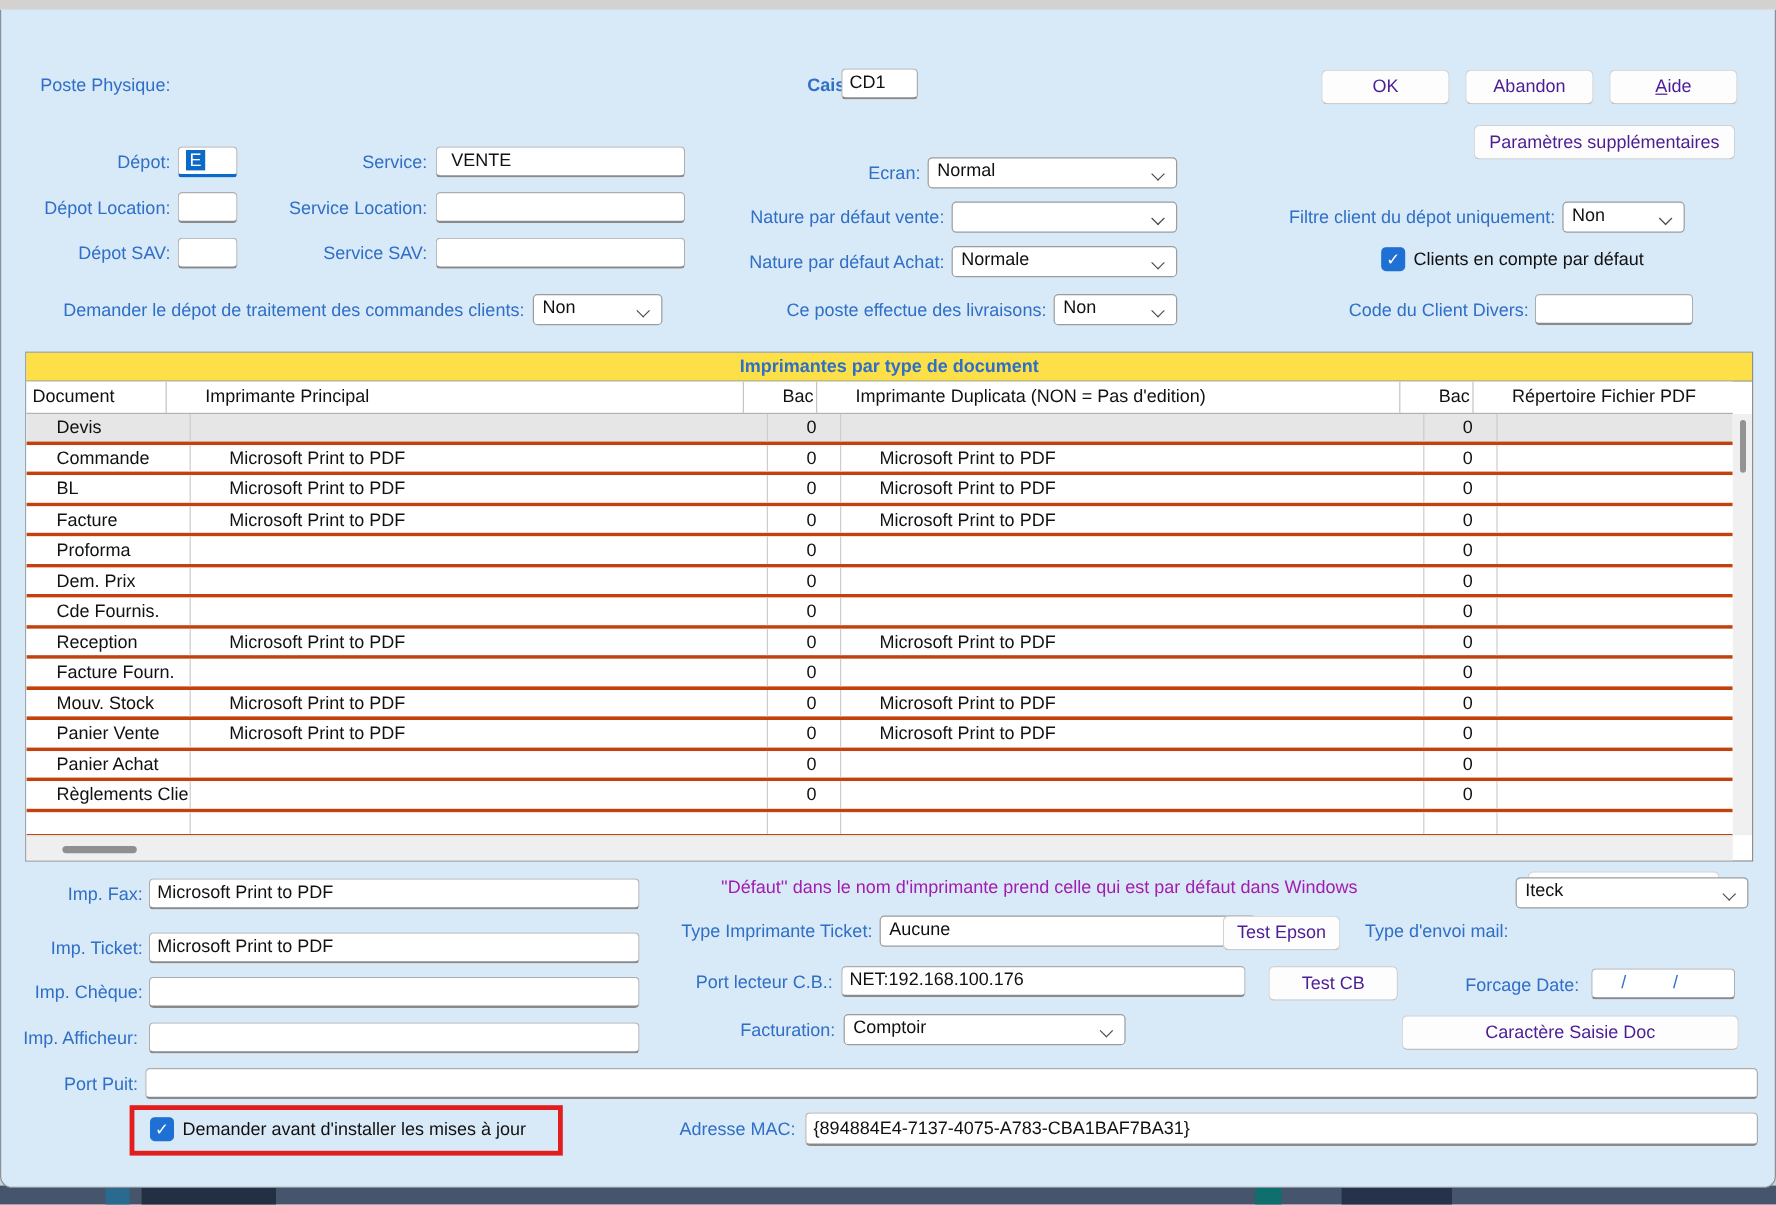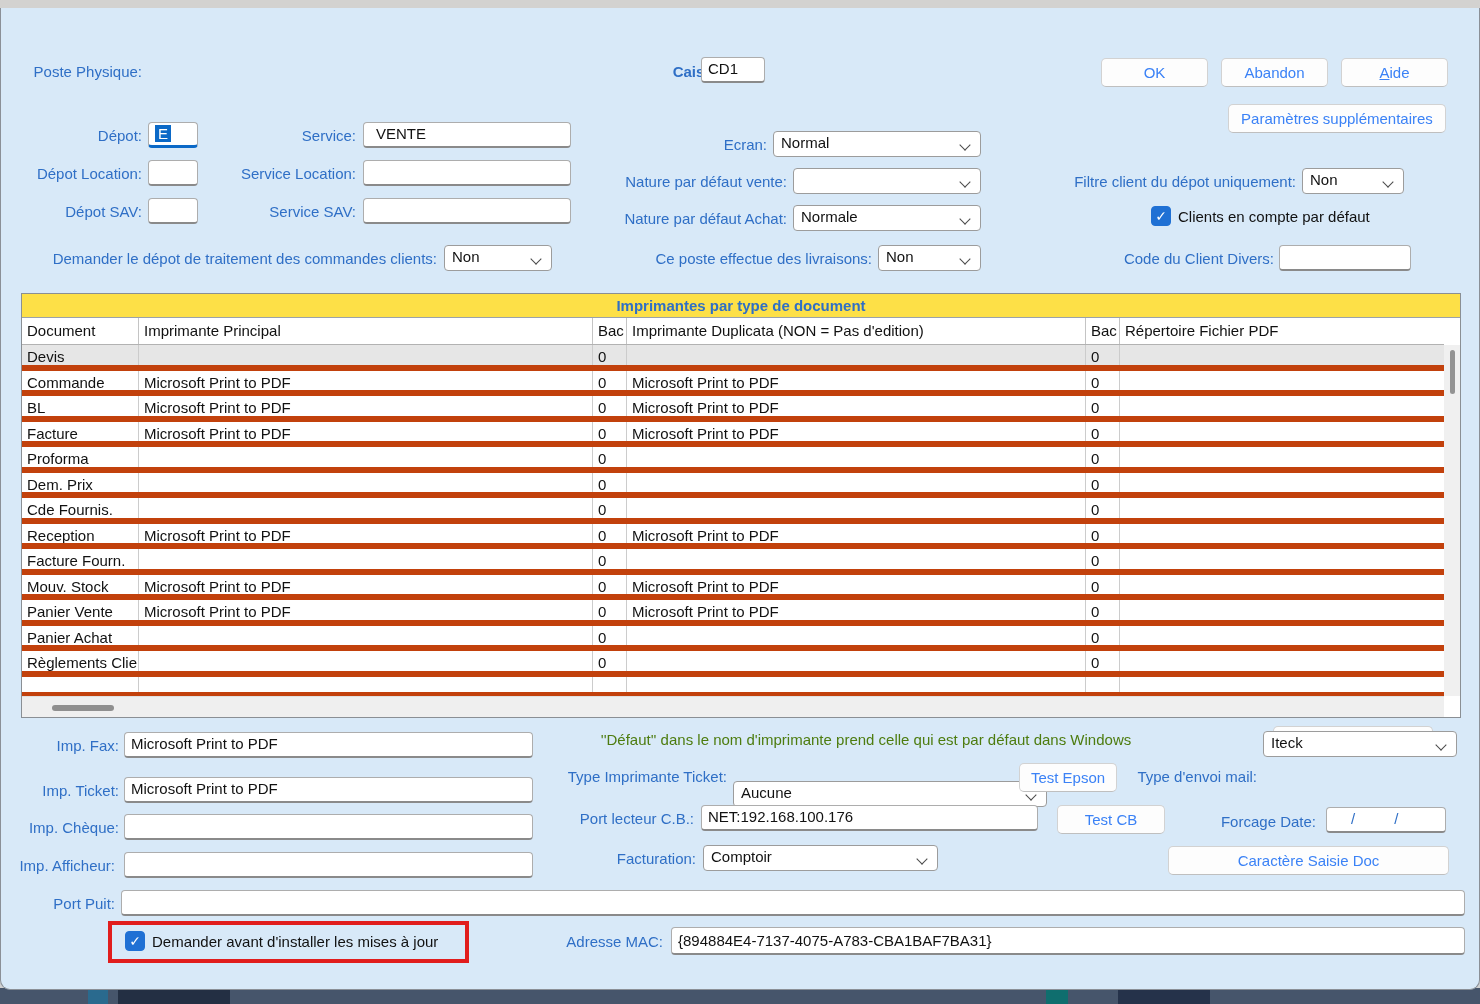--- a/index.html
+++ b/index.html
@@ -37,51 +37,51 @@
          padding:2px 6px 0 6px; white-space:nowrap; overflow:hidden; }
   .inp.focused { border-bottom:3px solid #0b69c7; }
   .sel-text { background:#0b69c7; color:#fff; padding:0 3px; }
   .dd { position:absolute; height:26px; background:#fff; border:1px solid #9c9c9c;
         border-radius:4px; font-size:15px; color:#111; padding:2px 24px 0 7px;
         white-space:nowrap; overflow:hidden; cursor:pointer; }
   .dd::after { content:''; position:absolute; right:11px; top:9px; width:7px; height:7px;
                border-right:1.7px solid #4a4a4a; border-bottom:1.7px solid #4a4a4a;
                transform:rotate(45deg); }
   .btn { position:absolute; background:#fdfdfd; border:1px solid #d2d2d2; border-bottom-color:#bfbfbf;
-         border-radius:5px; font-size:15px; color:#3b82f6; display:flex; align-items:center;
+         border-radius:5px; font-size:15px; color:#4c1d95; display:flex; align-items:center;
          justify-content:center; cursor:pointer; font-family:"Liberation Sans",sans-serif; }
   .chk { position:absolute; width:20px; height:20px; background:#1f70d4; border:1px solid #1f70d4;
          border-radius:4px; color:#fff; font-size:14px; display:flex; align-items:center;
          justify-content:center; cursor:pointer; }
 
   
   .ptable { position:absolute; left:20px; top:285px; width:1440px; height:425px;
             background:#fff; border:1px solid #8a8f94; }
   .ptable-title { position:absolute; left:0; top:0; right:0; height:24px; background:#fde047;
                   border-bottom:1px solid #9aa2aa; color:#2f6fc6; font-size:15px; font-weight:700;
                   display:flex; align-items:center; justify-content:center; }
-  .thead, .trow { display:grid; grid-template-columns:117px 454px 34px 459px 34px 1fr; }
+  .thead, .trow { display:grid; grid-template-columns:117px 454px 34px 459px 34px 1fr;gap:27px; }
   .thead { position:absolute; left:0; top:24px; right:16px; height:27px; background:#fff;
            border-bottom:1px solid #b2b2b2; }
   .thead .th { font-size:15px; color:#111; padding:4px 0 0 5px; border-right:1px solid #c4c4c4;
                white-space:nowrap; overflow:hidden; }
   .tbody { position:absolute; left:0; top:51px; right:16px; bottom:21px; overflow:hidden; background:#fff; }
-  .trow { height:25.5px; border-bottom:6px solid #c2410c; background:#fff; cursor:default; }
+  .trow { height:25.5px; border-bottom:3px solid #c2410c; background:#fff; cursor:default;padding-left:20px; }
   .trow.selected { background:#e6e6e6; }
   .trow:last-child { height:21px; }
   .td { font-size:15px; color:#111; padding:3px 0 0 5px; border-right:1px solid #cccccc;
         white-space:nowrap; overflow:hidden; }
   .th:last-child, .td:last-child { border-right:none; }
   .vscroll { position:absolute; top:51px; right:0; width:16px; bottom:21px; background:#f0f0f0; }
   .vscroll .thumb { position:absolute; left:6px; top:5px; width:5px; height:44px; background:#939393; border-radius:3px; }
   .hscroll { position:absolute; left:0; right:16px; bottom:0; height:21px; background:#efefef; border-top:1px solid #e0e0e0; }
   .hscroll .thumb { position:absolute; left:30px; top:8px; width:62px; height:6px; background:#8f8f8f; border-radius:3px; }
 
   .info-text { position:absolute; left:540px; top:723px; width:650px; text-align:center;
-               color:#4d7c0f; font-size:15px; white-space:nowrap; }
+               color:#a21caf; font-size:15px; white-space:nowrap; }
   .date-mask { color:#2f6fc6; white-space:pre; letter-spacing:2px; padding-left:24px; }
 
   .red-box { position:absolute; left:107px; top:921px; width:361px; height:42px;
              border:4px solid #e11d1d; }
 </style>
 </head>
 <body>
 
 <div id="stage">
 
@@ -272,21 +272,21 @@
         </div>
     </div>
 
     <div class="info-text">''Défaut'' dans le nom d'imprimante prend celle qui est par défaut dans Windows</div>
     <div class="btn" style="left:1272px;top:718px;width:160px;height:28px;">Gestion PDA</div>
 
     <div class="lbl" style="right:1360px;top:729px;">Imp. Fax:</div>
     <div class="inp" style="left:123px;top:724px;width:409px;">Microsoft Print to PDF</div>
 
     <div class="lbl" style="right:752px;top:760px;">Type Imprimante Ticket:</div>
-    <div class="dd" style="left:732px;top:755px;width:314px;margin-top:18px;">Aucune</div>
+    <div class="dd" style="left:732px;top:755px;width:314px;">Aucune</div>
     <div class="btn" style="left:1018px;top:755px;width:98px;height:29px;">Test Epson</div>
     <div class="lbl" style="right:222px;top:760px;">Type d'envoi mail:</div>
     <div class="dd" style="left:1262px;top:723px;width:194px;">Iteck</div>
 
     <div class="lbl" style="right:1360px;top:774px;">Imp. Ticket:</div>
     <div class="inp" style="left:123px;top:769px;width:409px;">Microsoft Print to PDF</div>
 
     <div class="lbl" style="right:785px;top:802px;">Port lecteur C.B.:</div>
     <div class="inp" style="left:700px;top:797px;width:337px;">NET:192.168.100.176</div>
     <div class="btn" style="left:1056px;top:797px;width:108px;height:29px;">Test CB</div>

